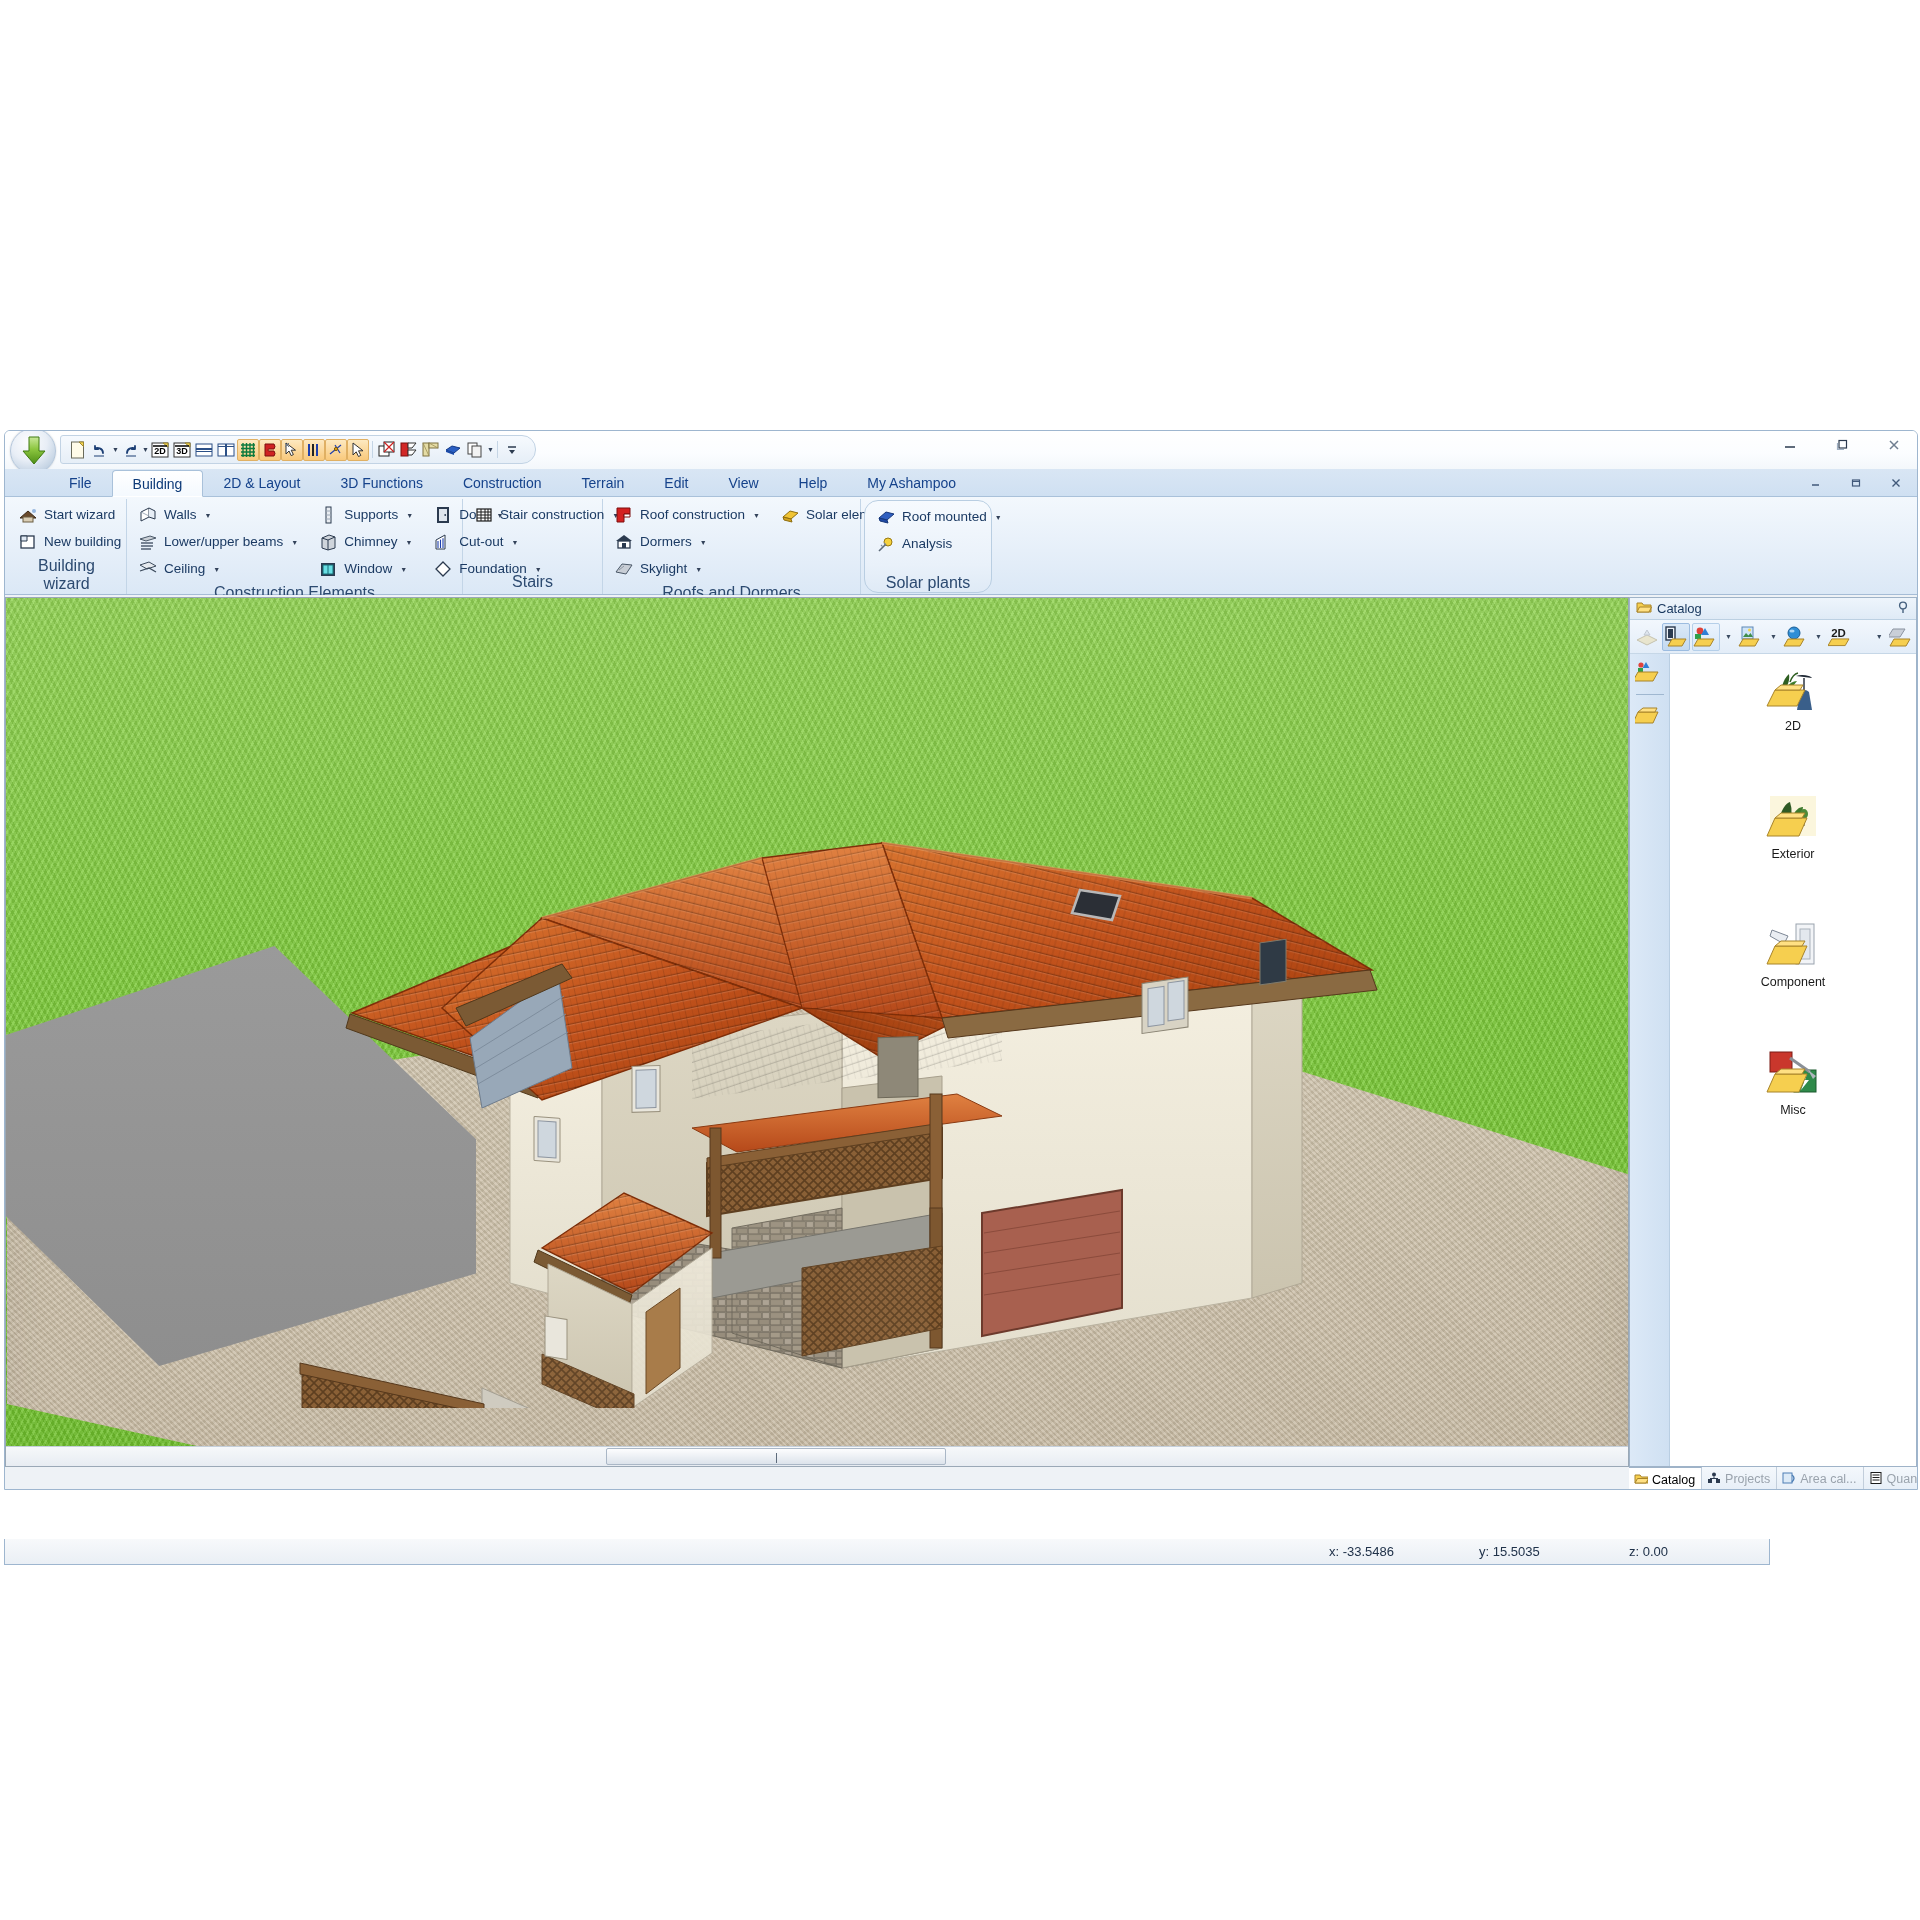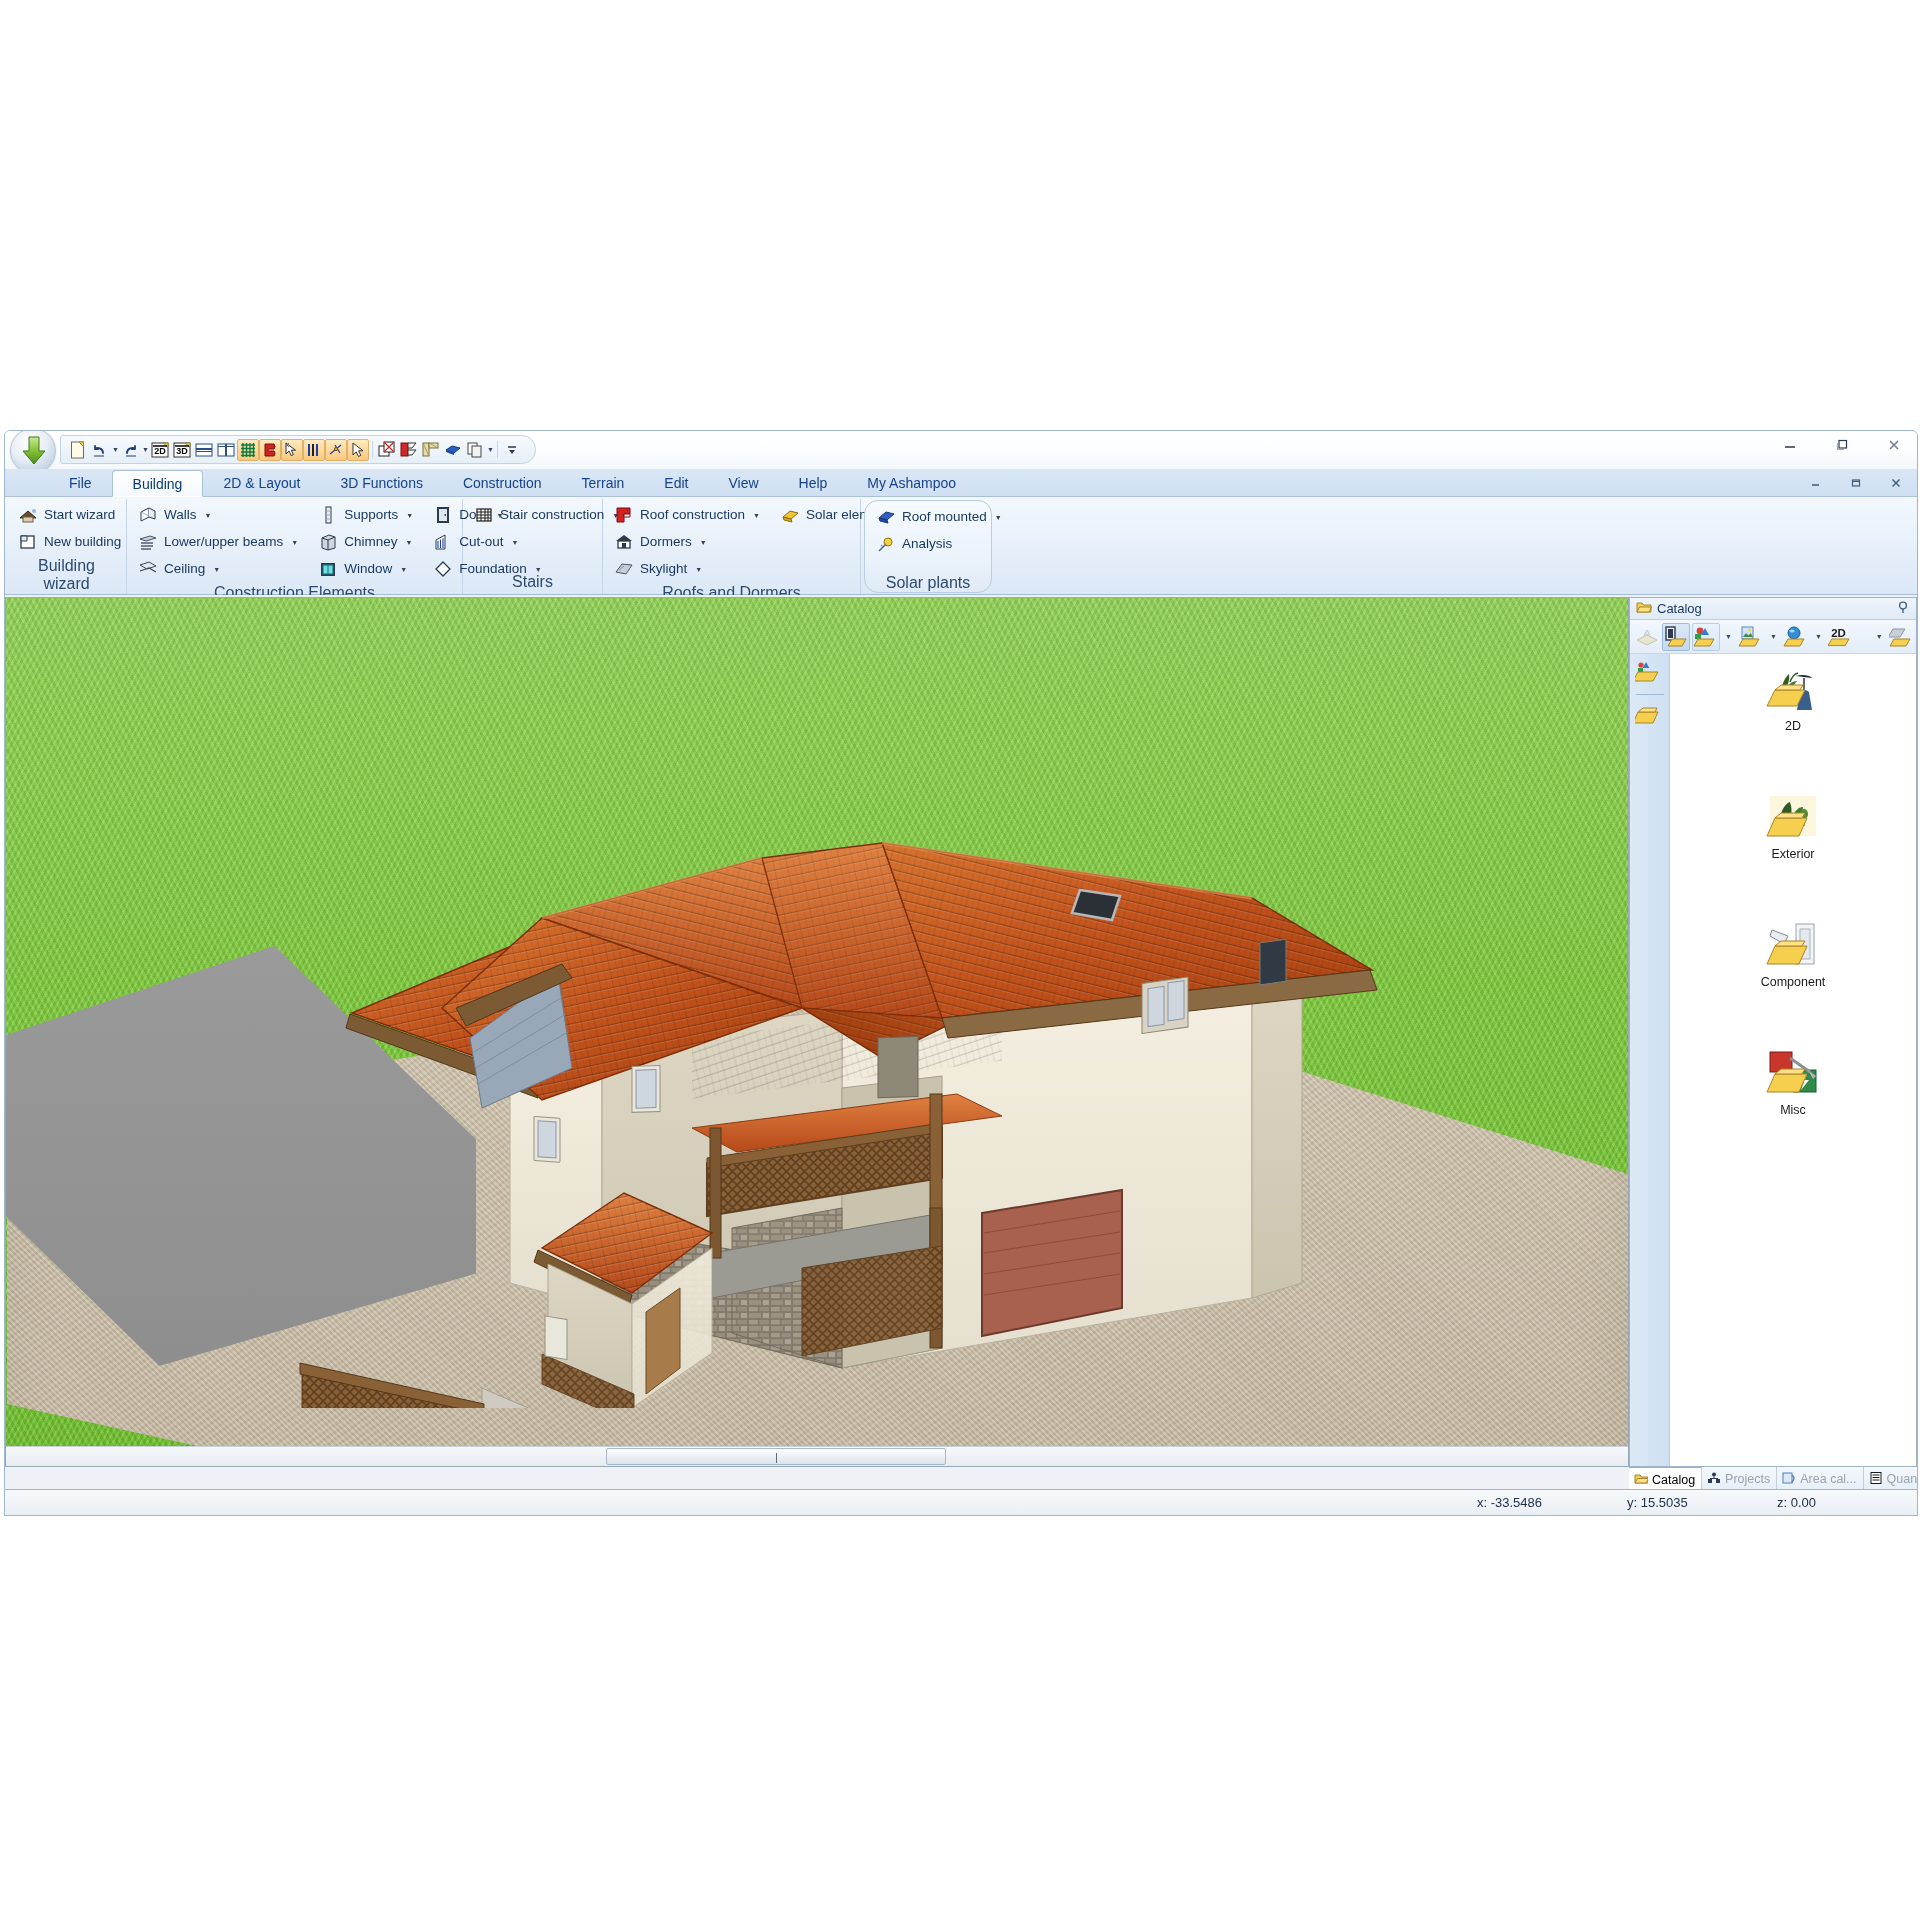--- a/index.html
+++ b/index.html
@@ -156,21 +156,21 @@
   .bottombar { position:absolute; left:0; right:0; bottom:0; height:24px;
                display:flex; align-items:stretch; }
   .btabs { margin-left:1624px; display:flex; align-items:flex-start;
            background:linear-gradient(to bottom,#f4f8fc,#e6eef7); }
   .btab { display:flex; align-items:center; gap:4px; padding:2px 6px 0 5px; font-size:12.5px;
           color:#9aa3ad; border-right:1px solid #c2cedb; height:22px; white-space:nowrap; }
   .btab.active { color:#000000; background:#ffffff; border-top:1px solid #9fb3c8; }
 
   
   #statusline {
-    position:absolute; left:4px; top:1490px; width:1914px; height:26px;
+    position:absolute; left:4px; top:1539px; width:1766px; height:26px;
     background:linear-gradient(to bottom,#f7f9fb,#eaeff5);
     border:1px solid #9eb6cf; border-top:none;
     display:flex; align-items:center; font-size:13px; color:#20324a;
   }
   #statusline .cell { padding:0 10px; min-width:150px; }
   #statusline .spacer { width:1660px; }
 </style>
 </head>
 <body>
 

